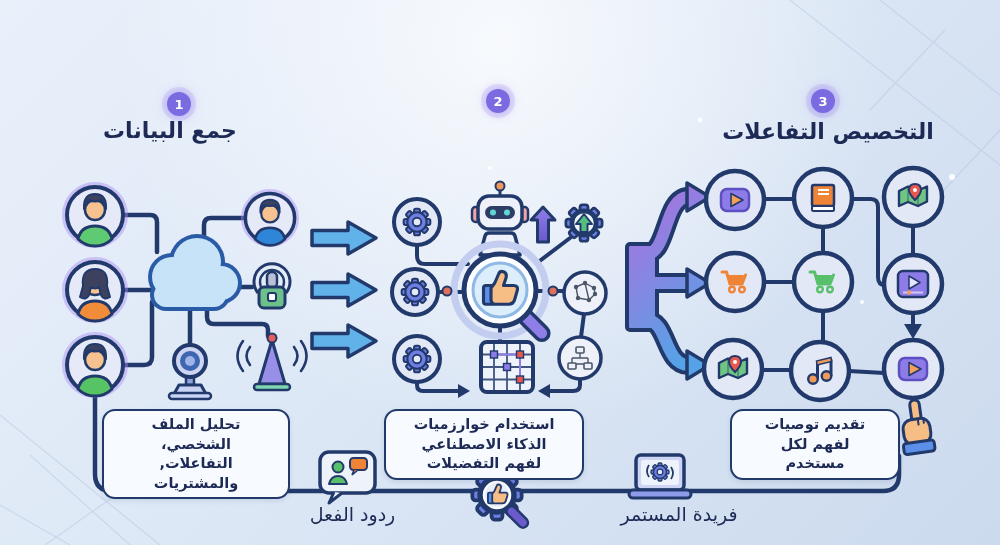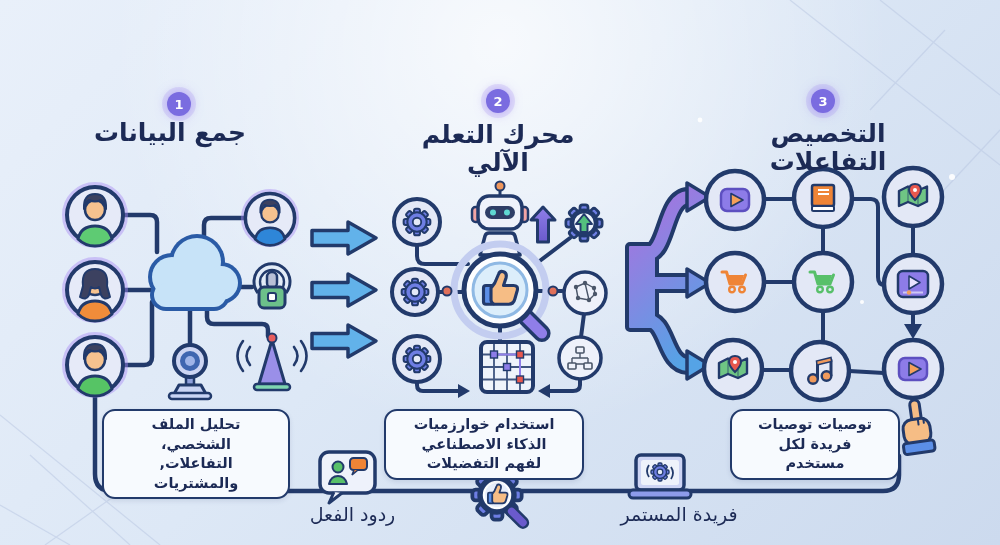--- a/index.html
+++ b/index.html
@@ -13,21 +13,21 @@
     background:
       radial-gradient(ellipse at 50% 8%, rgba(255,255,255,.75), rgba(255,255,255,0) 55%),
       linear-gradient(135deg, var(--bg_light) 0%, #dde8f6 45%, var(--bg_dark) 100%);
   }
   .abs{position:absolute;}
   .title{
     top:20px;left:0;right:0;text-align:center;
     font-size:31px;font-weight:700;color:var(--title_text);letter-spacing:-.5px;
   }
   .step-label{
-    font-size:25px;font-weight:700;color:var(--title_text);text-align:center;line-height:1.1;
+    font-size:22px;font-weight:700;color:var(--title_text);text-align:center;line-height:1.1;
   }
   .badge{
     width:24px;height:24px;border-radius:50%;background:var(--badge_purple);
     color:#fff;font-size:13px;font-weight:700;display:flex;align-items:center;justify-content:center;
     box-shadow:0 0 0 5px rgba(150,120,240,.18), 0 0 12px rgba(140,110,240,.55);
   }
   .caption{
     background:var(--caption_bg);border:2.5px solid var(--outline_navy);border-radius:13px;
     color:var(--title_text);font-size:14.5px;font-weight:700;text-align:center;line-height:1.35;
     display:flex;align-items:center;justify-content:center;padding:4px 20px;box-sizing:border-box;
@@ -401,22 +401,21 @@
       </g>
     </g>
   </svg>
 
 
   <div class="abs badge" style="left:167px;top:92px">1</div>
   <div class="abs badge" style="left:486px;top:89px">2</div>
   <div class="abs badge" style="left:811px;top:89px">3</div>
 
   <div class="abs step-label" style="left:70px;top:119px;width:200px">جمع البيانات</div>
-  <div class="abs step-label" style="left:390px;top:121px;width:216px">محرك التعلم الآلي</div>
   <div class="abs step-label" style="left:718px;top:120px;width:220px">التخصيص التفاعلات</div>
 
   <div class="abs caption" style="left:102px;top:409px;width:188px;min-height:53px">تحليل الملف الشخصي، التفاعلات, والمشتريات</div>
   <div class="abs caption" style="left:384px;top:409px;width:200px;min-height:53px">استخدام خوارزميات الذكاء الاصطناعي لفهم التفضيلات</div>
-  <div class="abs caption" style="left:730px;top:409px;width:170px;min-height:53px">توصيات توصيات فريدة لكل مستخدم</div>
+  <div class="abs caption" style="left:730px;top:409px;width:170px;min-height:53px">تقديم توصيات لفهم لكل مستخدم</div>
 
   <div class="abs foot-label" style="left:290px;top:503px;width:125px">ردود الفعل</div>
   <div class="abs foot-label" style="left:603px;top:503px;width:152px">فريدة المستمر</div>
 </div>
 
 </body></html>

